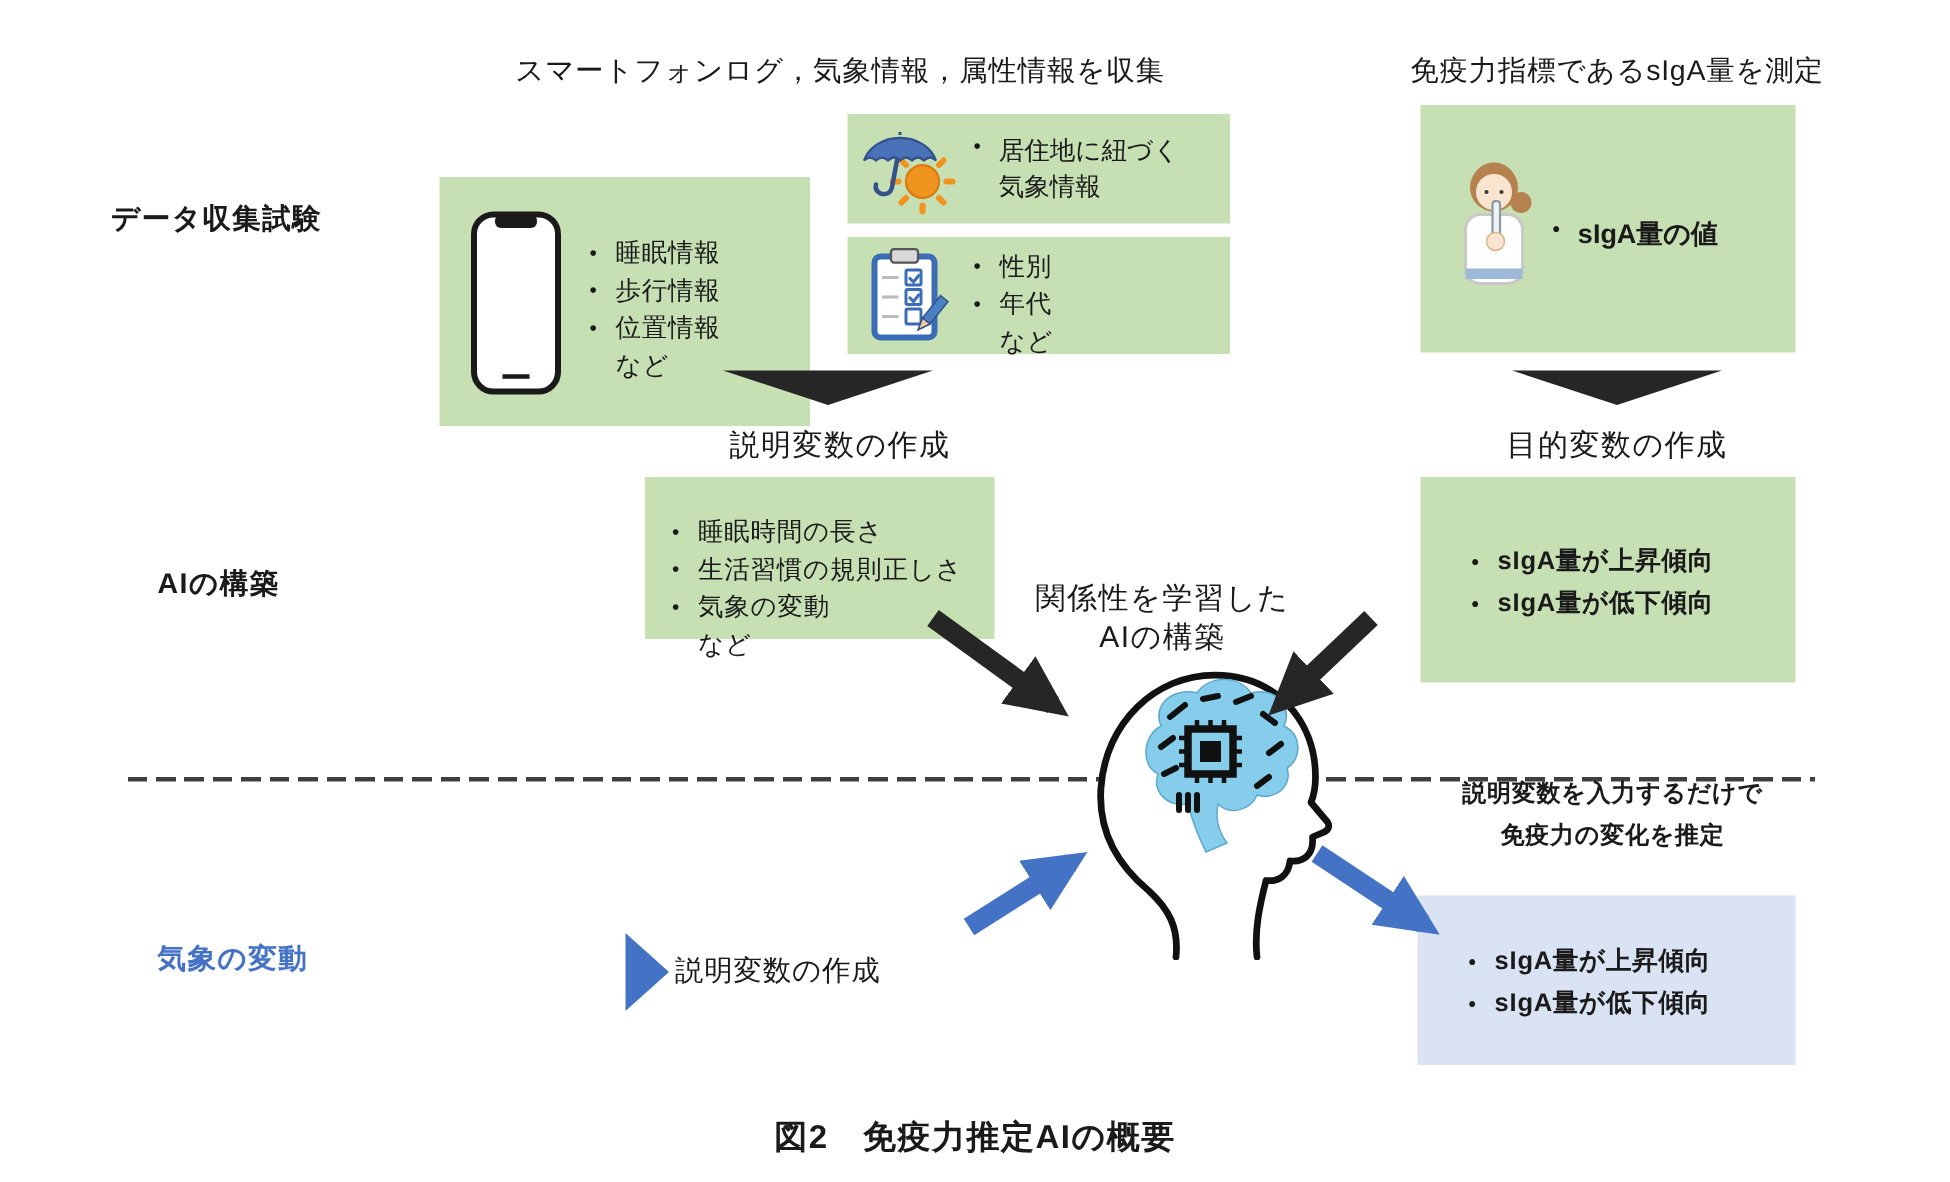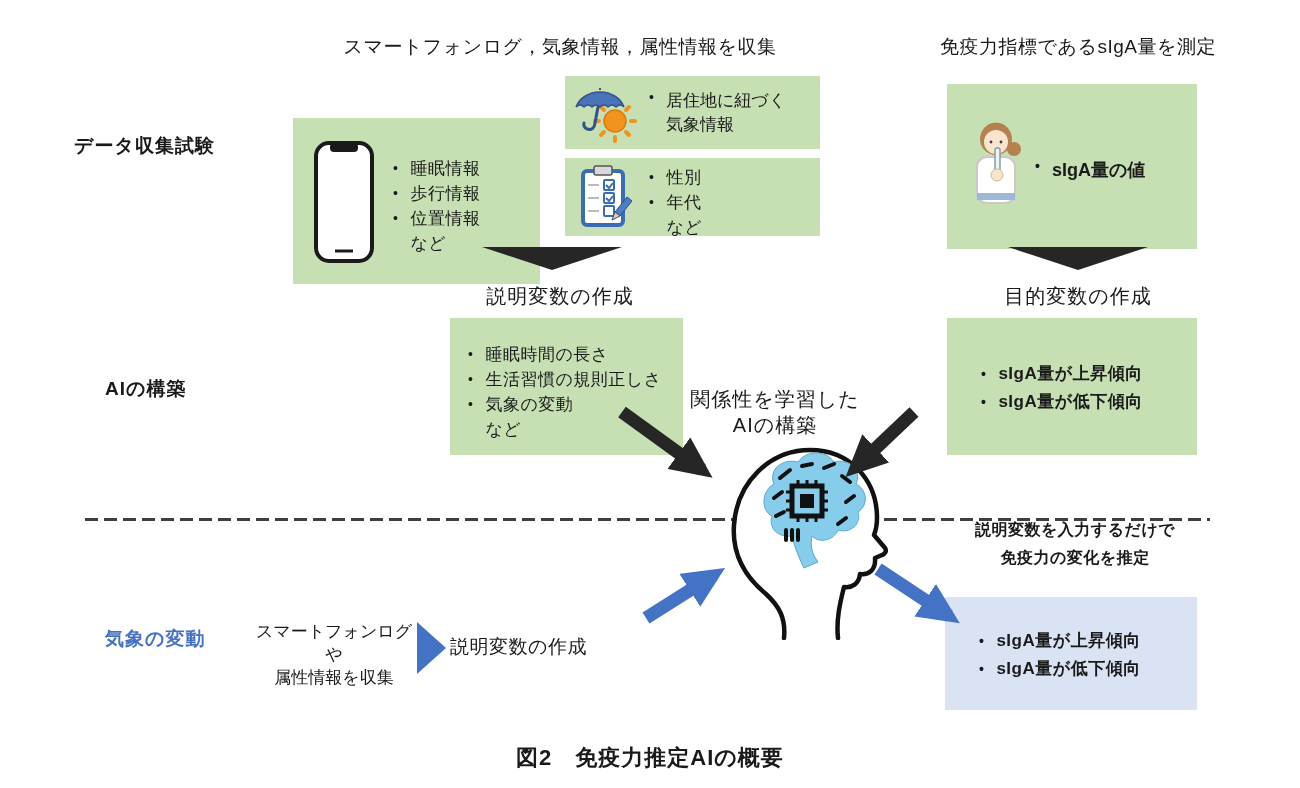--- a/index.html
+++ b/index.html
@@ -25,34 +25,34 @@
   #lbl-collect{left:74px;top:133px;}
   #box-phone{left:293px;top:70px;width:247px;height:166px;margin-top:48px;}
   #box-phone ul{position:absolute;left:100px;top:38px;}
   #icon-phone{position:absolute;left:20px;top:22px;}
   #box-weather{left:565px;top:76px;width:255px;height:73px;}
   #icon-weather{position:absolute;left:8px;top:7px;}
   #box-weather .blist{position:absolute;left:84px;top:13px;}
   #box-attr{left:565px;top:158px;width:255px;height:78px;}
   #icon-clipboard{position:absolute;left:14px;top:7px;}
   #box-attr ul{position:absolute;left:84px;top:7px;}
-  #box-siga{left:947px;top:70px;width:250px;height:165px;margin-top:14px;}
+  #box-siga{left:947px;top:70px;width:250px;height:165px;}
   #icon-girl{position:absolute;left:22px;top:33px;}
   #box-siga .one-item{position:absolute;left:88px;top:74px;font-size:18px;font-weight:bold;display:flex;}
   #box-siga .one-item::before{content:"•";margin-right:12px;font-size:14px;}
   
   .tri-down{position:absolute;width:0;height:0;border-left:70px solid transparent;
             border-right:70px solid transparent;border-top:23px solid #262626;}
   #tri-left{left:482px;top:247px;}
   #tri-right{left:1008px;top:247px;}
   #lbl-expvar{left:460px;top:283px;width:200px;font-size:20px;letter-spacing:1px;}
   #lbl-tgtvar{left:978px;top:283px;width:200px;font-size:20px;letter-spacing:1px;}
   
   #lbl-aibuild{left:105px;top:376px;}
-  #box-features{left:450px;top:318px;width:233px;height:137px;}
+  #box-features{left:430px;top:318px;width:233px;height:108px;}
   #box-features ul{position:absolute;left:18px;top:24px;}
   #lbl-learned{left:672px;top:386px;width:206px;font-size:20px;line-height:26px;letter-spacing:1px;}
   #box-target{left:947px;top:318px;width:250px;height:137px;}
   #box-target ul{position:absolute;left:34px;top:42px;}
   
   .dash{position:absolute;height:3px;top:518px;
         background:repeating-linear-gradient(90deg,#3f3f3f 0 13px,transparent 13px 19px);}
   #dash-left{left:85px;width:650px;}
   #dash-right{left:884px;width:326px;}
   
@@ -226,24 +226,20 @@
           <line x1="124" y1="78" x2="116" y2="84"></line>
         <line x1="52" y1="58" x2="60" y2="52"></line>
           <line x1="54" y1="76" x2="62" y2="72"></line>
         <line x1="64" y1="90" x2="64" y2="100"></line>
           <line x1="70" y1="90" x2="70" y2="100"></line>
           <line x1="76" y1="90" x2="76" y2="100"></line>
       </g>
     </svg>
   </div>
 
-  <div class="abs center" id="txt-collect2">
-    <span>スマートフォンログや</span><br>
-    <span>属性情報を収集</span>
-  </div>
   <div class="tri-right-blue"></div>
   <div class="abs" id="lbl-expvar2">説明変数の作成</div>
 
   <div class="abs center bold" id="txt-result-hdr">
     <span>説明変数を入力するだけで</span><br>
     <span>免疫力の変化を推定</span>
   </div>
 
   <div class="bluebox" id="box-result">
     <ul class="blist boldlist">

